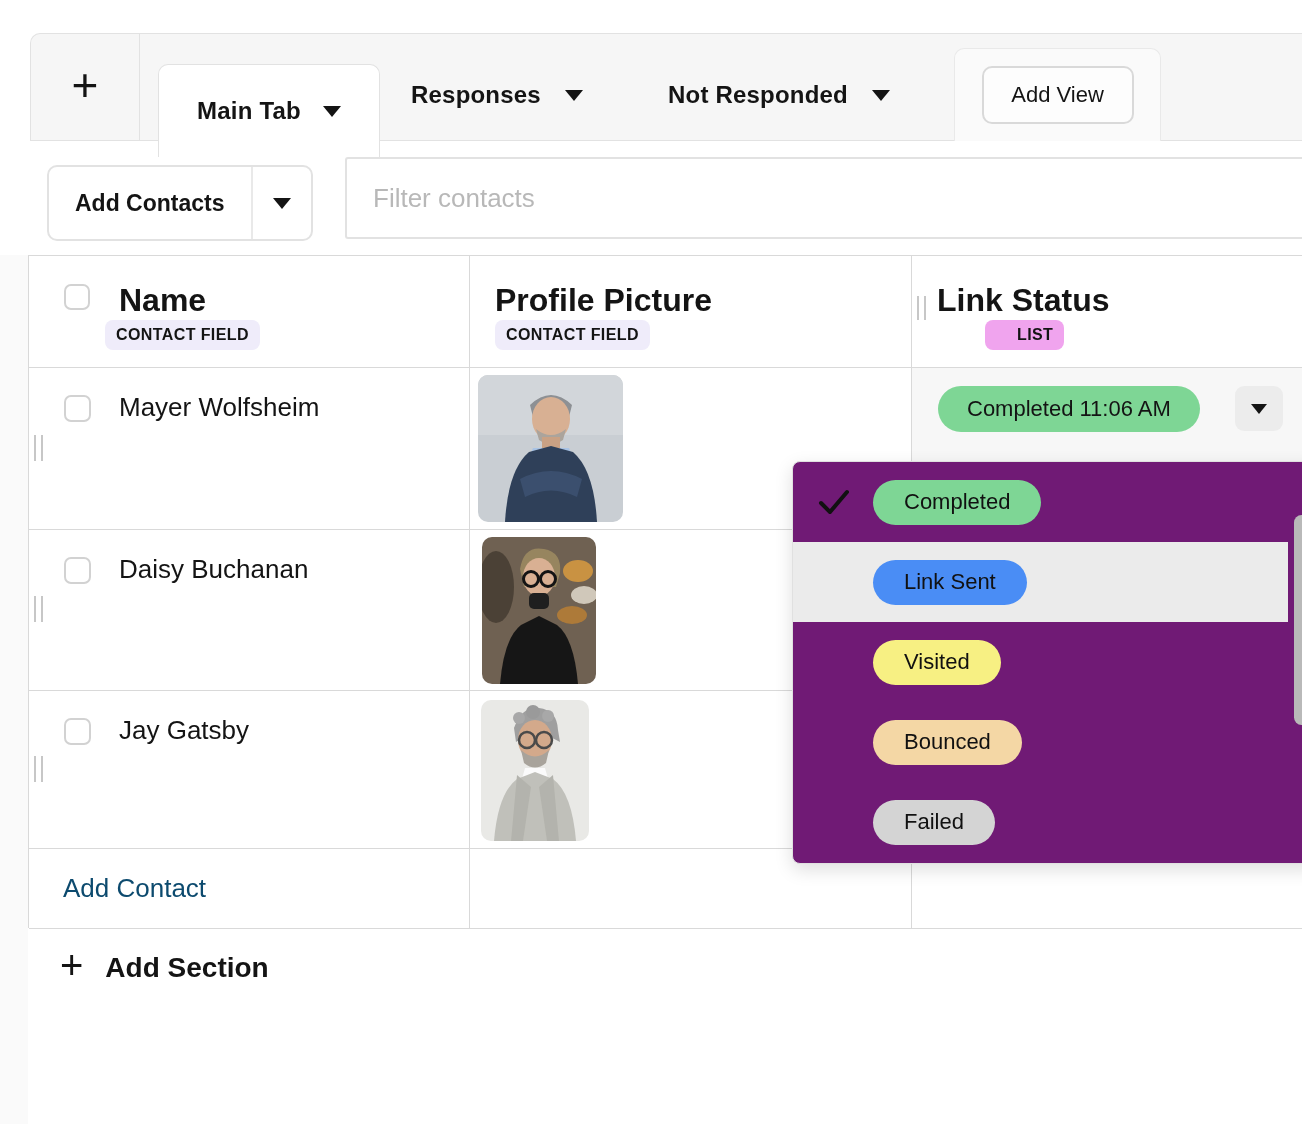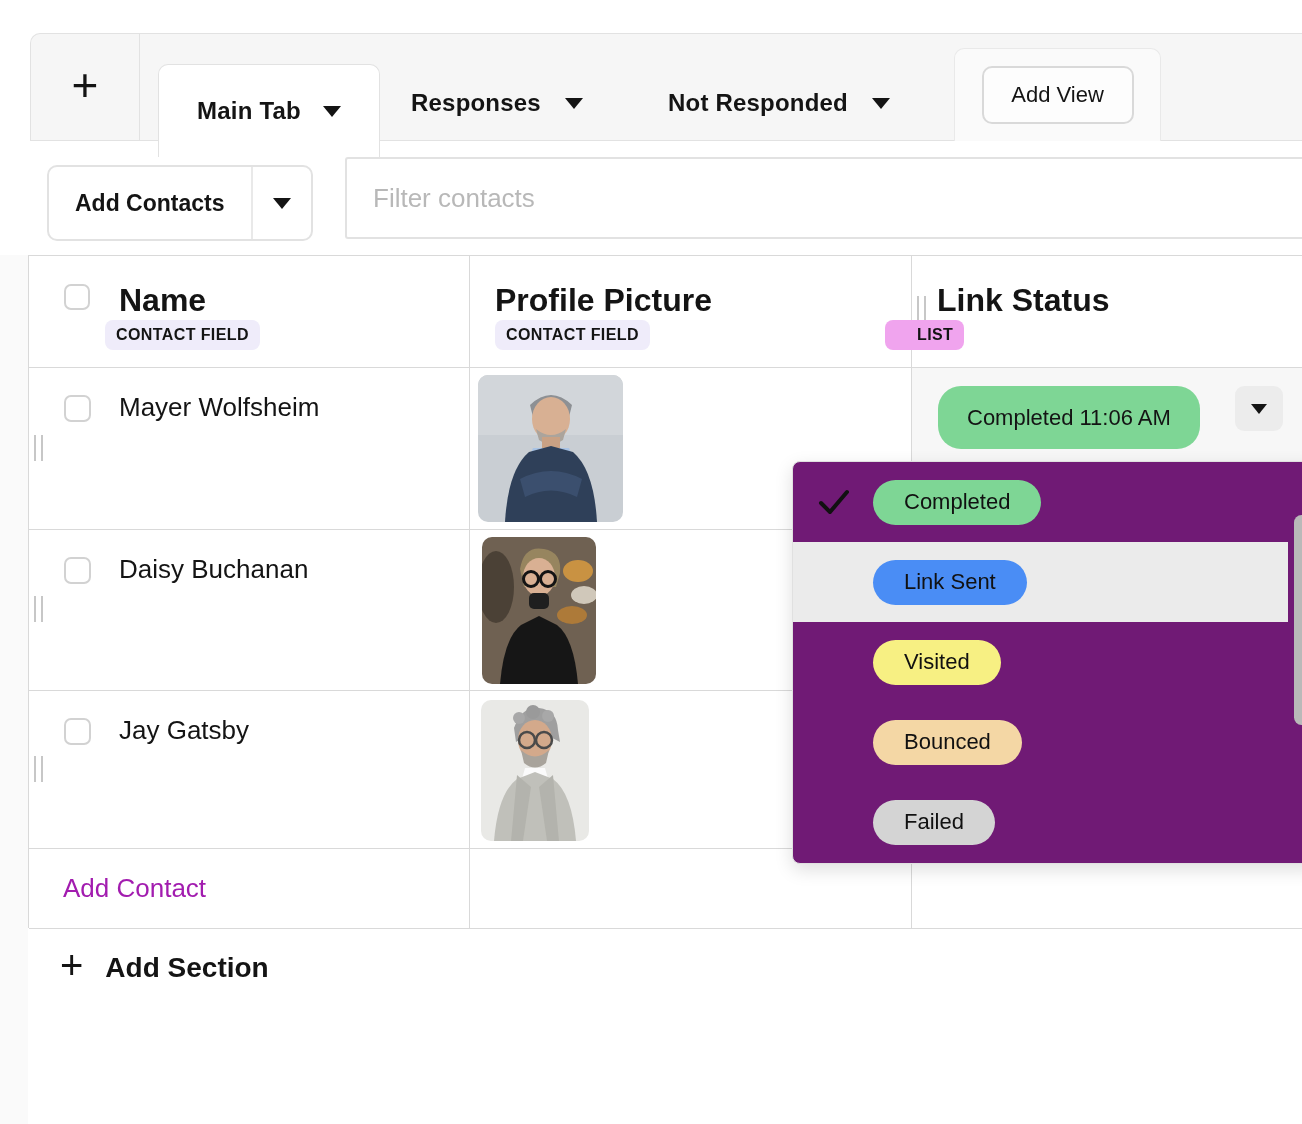--- a/index.html
+++ b/index.html
@@ -10,21 +10,21 @@
   
   #tabstrip { left:30px; top:33px; width:1272px; height:108px; background:#f6f6f6;
               border:1px solid #e2e2e2; border-right:none; border-top-left-radius:10px; }
   #add-tab { left:0; top:0; width:109px; height:106px; border-right:1px solid #e2e2e2;
              display:flex; align-items:center; justify-content:center; cursor:pointer; }
   #add-tab span { font-size:46px; font-weight:400; line-height:1; margin-top:-4px; }
   #active-tab { left:127px; top:14px; width:222px; height:93px; background:#fff;
                 border:1px solid #e2e2e2; border-bottom:none; border-radius:10px 10px 0 0;
                 display:flex; align-items:center; justify-content:center; gap:22px; z-index:3;margin-top:16px; }
   .tab-label { font-size:24px; font-weight:bold; letter-spacing:0.2px; }
-  .tab-group { top:16px; height:106px; display:flex; align-items:center; gap:24px; cursor:pointer; }
+  .tab-group { top:8px; height:106px; display:flex; align-items:center; gap:24px; cursor:pointer; }
   .caret { width:0; height:0; border-left:9px solid transparent; border-right:9px solid transparent;
            border-top:11px solid #141414; }
   #addview-bubble { left:923px; top:14px; width:207px; height:93px; background:#fafafa;
                     border:1px solid #e9e9e9; border-bottom:none; border-radius:10px 10px 0 0;
                     display:flex; align-items:center; justify-content:center; }
   #addview-btn { width:152px; height:58px; background:#fdfdfd; border:2px solid #d9d9d9;
                  border-radius:10px; font-size:22px; display:flex; align-items:center;
                  justify-content:center; cursor:pointer; }
 
   
@@ -54,27 +54,27 @@
   .cb { position:absolute; width:27px; height:27px; border:2px solid #d2d2d2; border-radius:7px; background:#fff; cursor:pointer; }
   .hcell-title { position:absolute; top:26px; font-size:32px; font-weight:bold; }
   .hbadge { position:absolute; top:64px; height:30px; display:inline-flex; align-items:center;
             padding:0 11px; border-radius:8px; font-size:16px; font-weight:bold; letter-spacing:0.4px; }
   .drag { position:absolute; width:9px; height:26px; border-left:2px solid #c7c7c7; border-right:2px solid #c7c7c7; cursor:grab; }
   .row-name { position:absolute; left:90px; top:24px; font-size:26px; }
   .photo { position:absolute; top:7px; border-radius:10px; overflow:hidden; cursor:pointer; }
   .photo svg { display:block; }
 
   #cell-status-0 { position:absolute; left:883px; top:0; width:391px; height:161px; background:#f7f7f7; }
-  #status-pill-0 { position:absolute; left:26px; top:18px; height:63px; background:#7ed695; border-radius:23px;
+  #status-pill-0 { position:absolute; left:26px; top:18px; height:46px; background:#7ed695; border-radius:23px;
                    display:inline-flex; align-items:center; padding:0 29px; font-size:22px; cursor:pointer; }
   #status-dd-btn { position:absolute; left:323px; top:18px; width:48px; height:45px; background:#ececec;
                    border-radius:9px; display:flex; align-items:center; justify-content:center; cursor:pointer; }
   #status-dd-btn .caret { border-left-width:8px; border-right-width:8px; border-top-width:10px; }
 
-  #addcontact-text { position:absolute; left:34px; top:24px; font-size:26px; color:#a21caf; cursor:text; }
+  #addcontact-text { position:absolute; left:34px; top:24px; font-size:26px; color:#0c4a6e; cursor:text; }
 
   
   #addsection { left:28px; top:928px; width:1274px; height:80px; display:flex; align-items:center; gap:22px;
                 padding-left:32px; cursor:pointer; }
   #addsection .plus { font-size:40px; font-weight:400; line-height:1; margin-top:-6px; }
   #addsection .lbl { font-size:28px; font-weight:bold; }
 
   
   #dropdown { left:792px; top:437px; width:528px; height:403px; background:#701a75; border:1px solid #e0e0e0;
               border-radius:8px; box-shadow:0 6px 18px rgba(0,0,0,0.13); z-index:10; overflow:hidden;margin-top:24px; }
@@ -133,21 +133,21 @@
     <div id="hrow" class="trow">
       <div class="cb" style="left:35px; top:28px; width:26px; height:26px;"></div>
       <div class="hcell-title" style="left:90px;">Name</div>
       <div class="hbadge" style="left: 76px; background: rgb(239, 236, 250);">CONTACT FIELD</div>
 
       <div class="hcell-title" style="left:466px;">Profile Picture</div>
       <div class="hbadge" style="left: 466px; background: rgb(239, 236, 250);">CONTACT FIELD</div>
 
       <div class="drag" style="left:888px; top:40px; height:24px;"></div>
       <div class="hcell-title" style="left:908px;">Link Status</div>
-      <div class="hbadge" style="left: 856px; background: rgb(240, 164, 238); padding-left: 32px;">LIST</div>
+      <div class="hbadge" style="left: 956px; background: rgb(240, 164, 238); padding-left: 32px;">LIST</div>
     </div>
 
     <div id="row-0" class="trow">
       <div id="cell-status-0">
         <div id="status-pill-0" style="background: rgb(126, 214, 149);">Completed 11:06 AM</div>
         <div id="status-dd-btn">
           <span class="caret"></span>
         </div>
       </div>
       <div class="drag" style="left:5px; top:67px;"></div>

